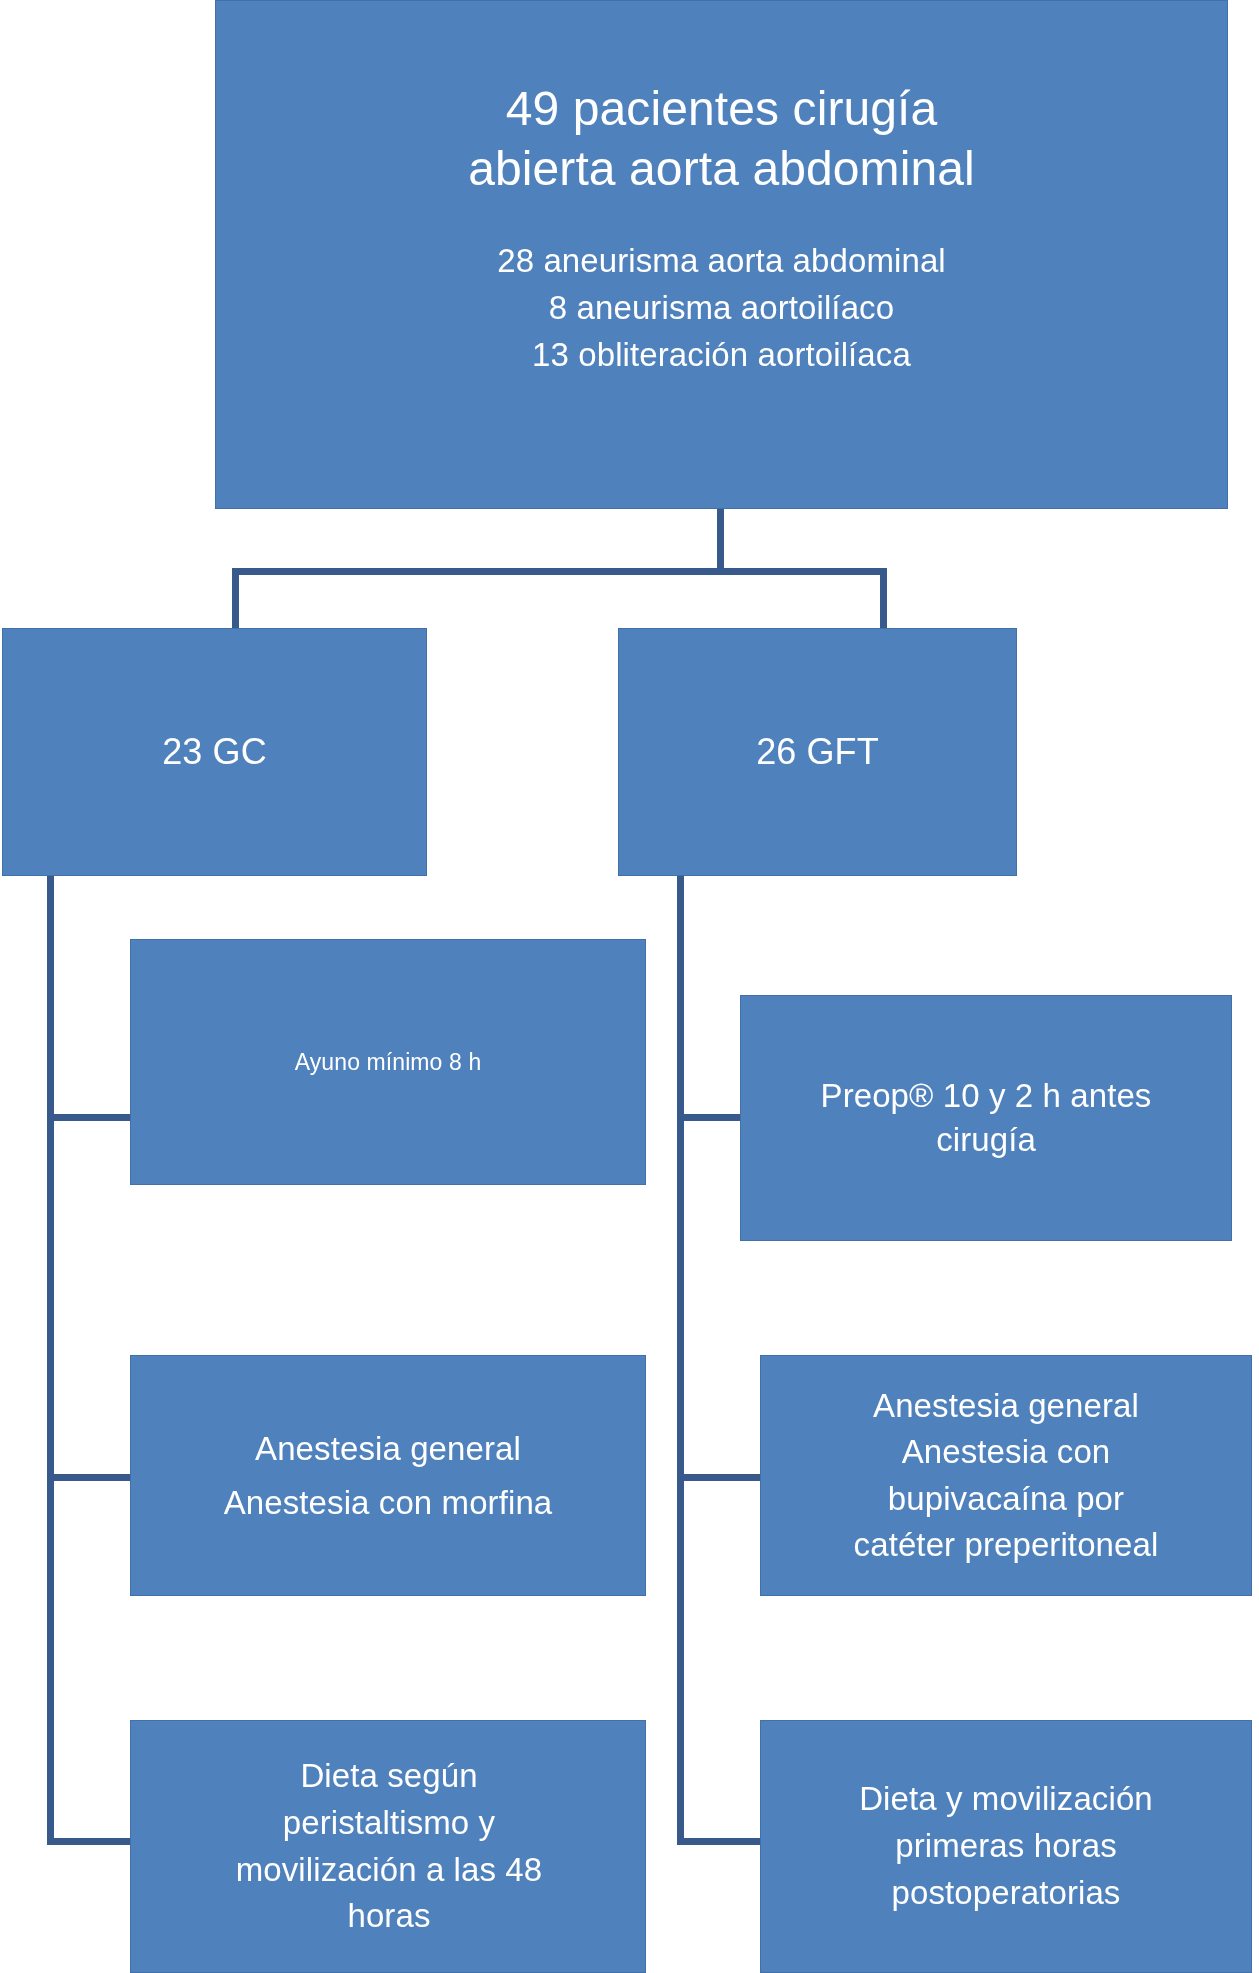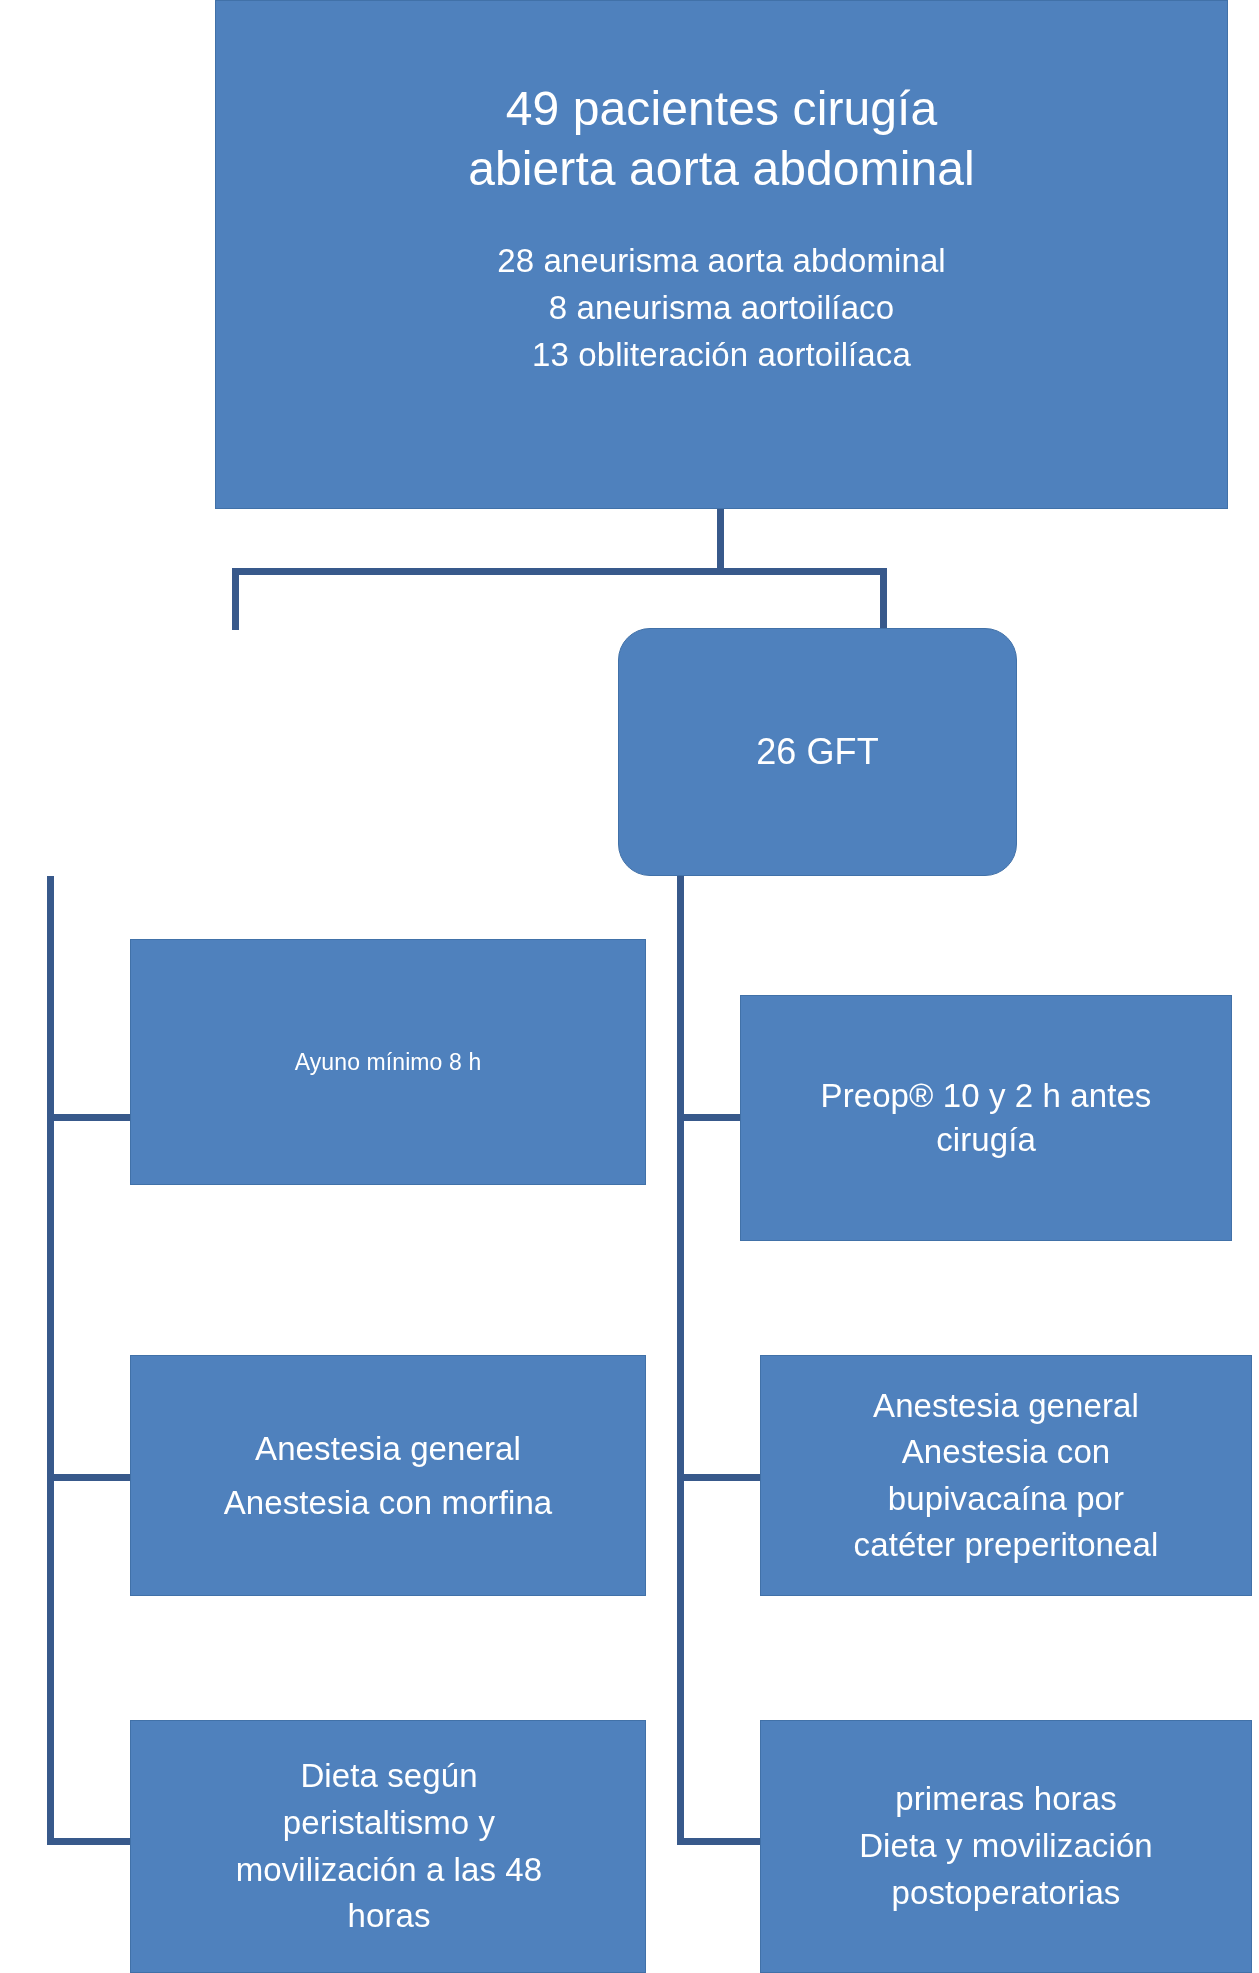--- a/index.html
+++ b/index.html
@@ -69,21 +69,20 @@
     width: 425px;
     height: 248px;
     font-size: 36px;
   }
   #node-gft {
     left: 618px;
     top: 628px;
     width: 399px;
     height: 248px;
     font-size: 36px;
-    border-radius: 32px;
   }
 
   
   #node-ayuno {
     left: 130px;
     top: 939px;
     width: 516px;
     height: 246px;
     font-size: 23px;
   }
@@ -188,20 +187,25 @@
     <div class="inner">
       <span class="title">49 pacientes cirugía</span>
       <span class="title">abierta aorta abdominal</span>
       <span class="gap"></span>
       <span class="sub">28 aneurisma aorta abdominal</span>
       <span class="sub">8 aneurisma aortoilíaco</span>
       <span class="sub">13 obliteración aortoilíaca</span>
     </div>
   </div>
 
+  <div class="node" id="node-gc">
+    <div class="inner">
+      <span class="line">23 GC</span>
+    </div>
+  </div>
 
   <div class="node" id="node-gft">
     <div class="inner">
       <span class="line">26 GFT</span>
     </div>
   </div>
 
   <div class="node" id="node-ayuno">
     <div class="inner">
       <span class="line">Ayuno mínimo 8 h</span>
@@ -235,19 +239,19 @@
     <div class="inner">
       <span class="line">Anestesia general</span>
       <span class="line">Anestesia con</span>
       <span class="line">bupivacaína  por</span>
       <span class="line">catéter preperitoneal</span>
     </div>
   </div>
 
   <div class="node" id="node-dieta-gft">
     <div class="inner">
+      <span class="line">Dieta y movilización</span>
       <span class="line">primeras horas</span>
-      <span class="line">Dieta y movilización</span>
       <span class="line">postoperatorias</span>
     </div>
   </div>
 
 </div>
 
 </body></html>

